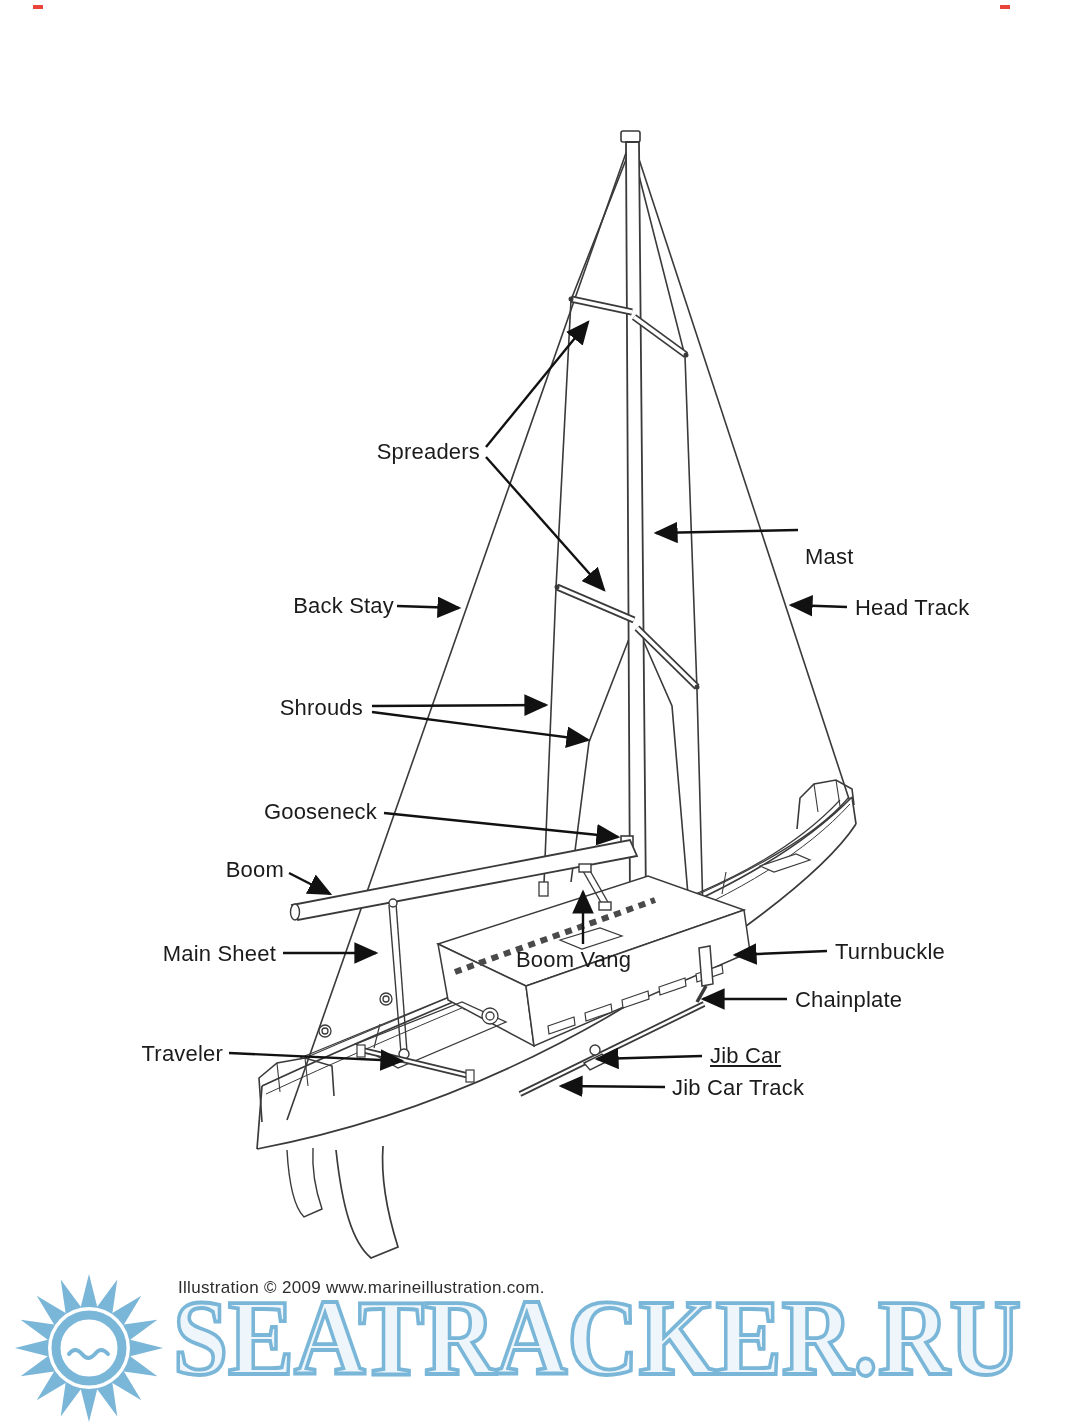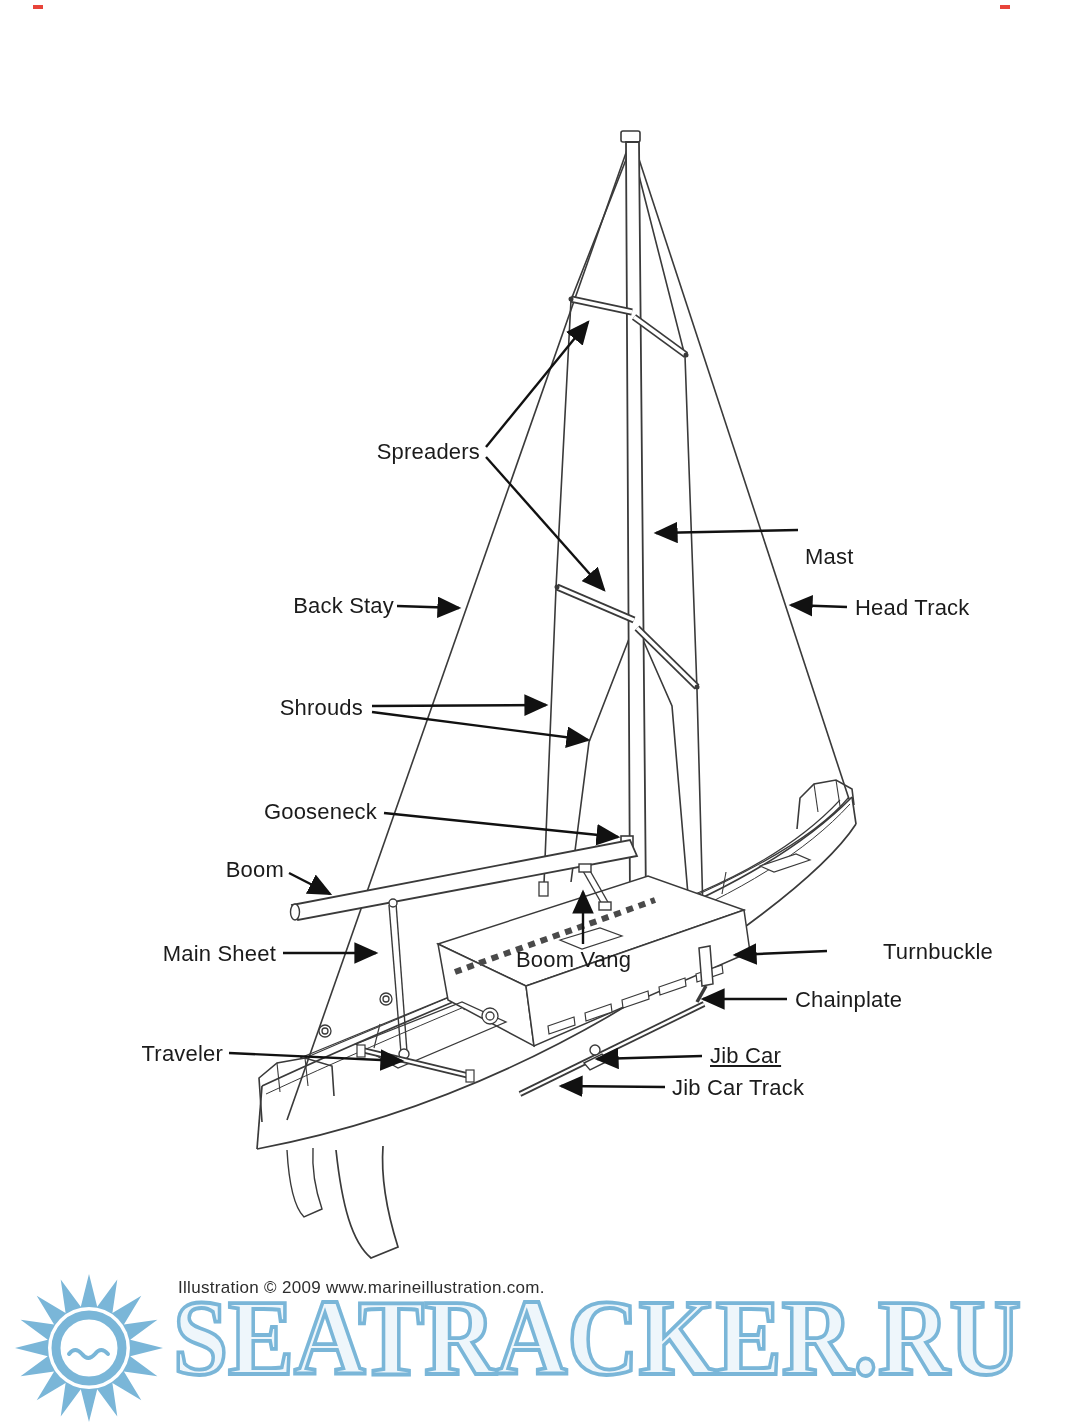--- a/index.html
+++ b/index.html
@@ -217,21 +217,21 @@
 
   <div class="lbl right" style="right:600px; top:439px;">Spreaders</div>
   <div class="lbl" style="left:805px; top:506px;margin-top:38px;">Mast</div>
   <div class="lbl right" style="right:686px; top:593px;">Back Stay</div>
   <div class="lbl" style="left:855px; top:595px;">Head Track</div>
   <div class="lbl right" style="right:717px; top:695px;margin-left:14px;">Shrouds</div>
   <div class="lbl right" style="right:703px; top:799px;">Gooseneck</div>
   <div class="lbl right" style="right:796px; top:857px;">Boom</div>
   <div class="lbl right" style="right:804px; top:941px;">Main Sheet</div>
   <div class="lbl" style="left:516px; top:947px;">Boom Vang</div>
-  <div class="lbl" style="left:835px; top:939px;margin-left:48px;">Turnbuckle</div>
+  <div class="lbl" style="left:835px; top:939px;">Turnbuckle</div>
   <div class="lbl" style="left:795px; top:987px;">Chainplate</div>
   <div class="lbl right" style="right:857px; top:1041px;">Traveler</div>
   <div class="lbl" style="left:710px; top:1043px;text-decoration:underline;">Jib Car</div>
   <div class="lbl" style="left:672px; top:1075px;">Jib Car Track</div>
 
   <div class="credit">Illustration © 2009 www.marineillustration.com.</div>
 
   <div class="watermark">
     <svg class="wm-sun" width="176" height="150" viewBox="0 0 176 150">
       <polygon fill="#7ab6d8" points="160,76 127.2,84.2 154.4,104.3 120.9,99.4 138.3,128.3 109.4,110.9 114.3,144.4 94.2,117.2 86,150 77.8,117.2 57.7,144.4 62.6,110.9 33.7,128.3 51.1,99.4 17.6,104.3 44.8,84.2 12,76 44.8,67.8 17.6,47.7 51.1,52.6 33.7,23.7 62.6,41.1 57.7,7.6 77.8,34.8 86,2 94.2,34.8 114.3,7.6 109.4,41.1 138.3,23.7 120.9,52.6 154.4,47.7 127.2,67.8"></polygon>

